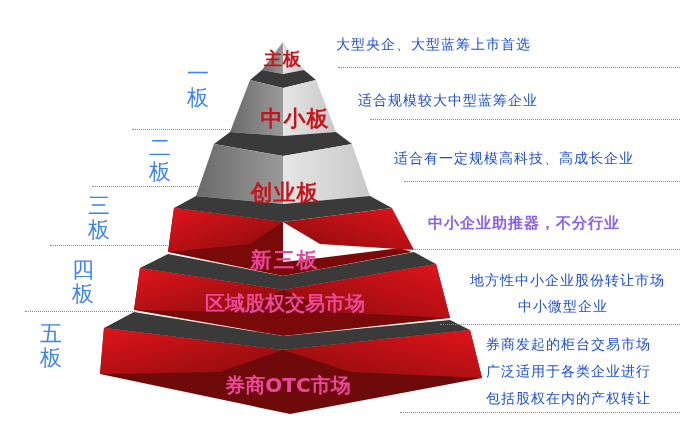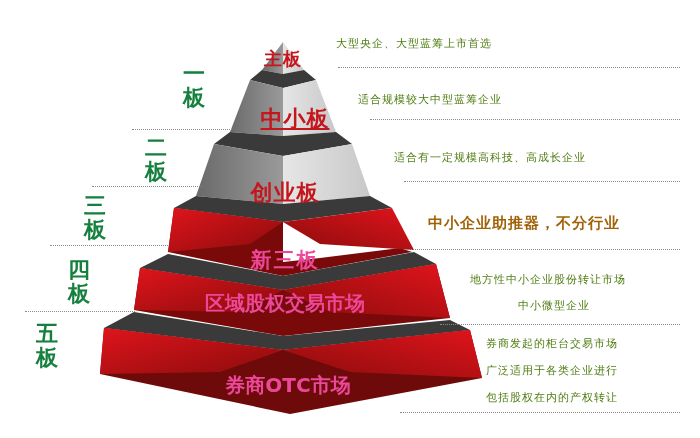--- a/index.html
+++ b/index.html
@@ -1,28 +1,28 @@
 <!DOCTYPE html>
 <html><head>
 <meta charset="utf-8">
 <style>
   html, body { margin:0; padding:0; background:#ffffff; }
   body { width:700px; height:438px; position:relative; overflow:hidden;
          font-family:"DejaVu Sans", sans-serif; }
   #pyr { position:absolute; left:0; top:0; }
-  .tier-label { position:absolute; font-family:"DejaVu Sans", sans-serif; font-weight:bold;
-                font-size:22px; line-height:24px; color:#15803d; width:26px; text-align:left;
+  .tier-label { position:absolute; font-family:"DejaVu Sans", sans-serif; font-weight:normal;
+                font-size:22px; line-height:24px; color:#3b82f6; width:26px; text-align:right;
                 word-break:break-all; }
   .layer-name { position:absolute; font-family:"DejaVu Sans", sans-serif; font-weight:bold;
                 text-align:center; white-space:nowrap; transform:translateX(-50%); }
   .layer-name.gray { color:#c4161c; font-size:22px; letter-spacing:1px; }
   .layer-name.red { color:#ec4899; font-size:20px; }
-  .desc { position:absolute; font-family:"DejaVu Serif", serif; font-size:11px; color:#4d7c0f;
+  .desc { position:absolute; font-family:"DejaVu Serif", serif; font-size:14px; color:#1d4ed8;
           white-space:nowrap; letter-spacing:1px; }
-  .desc.bold { font-weight:bold; font-size:15px; color:#a16207; }
+  .desc.bold { font-weight:bold; font-size:15px; color:#8b5cf6; }
   .dots { position:absolute; height:0; border-top:1px dotted #8a8a8a; }
 </style>
 </head>
 <body>
 
 <svg id="pyr" width="700" height="438" viewBox="0 0 700 438">
   <defs>
     <linearGradient id="gL" x1="0" y1="0" x2="1" y2="0">
       <stop offset="0" stop-color="#6a6a6a"></stop>
         <stop offset="1" stop-color="#9a9a9a"></stop>
@@ -90,21 +90,21 @@
 <div class="tier-label" style="left:84px; top:194px;">三板</div>
 <div class="tier-label" style="left:68px; top:258px;">四板</div>
 <div class="tier-label" style="left:36px; top:322px;">五板</div>
 
 <div class="dots" style="left:132px; top:129px; width:100px;"></div>
 <div class="dots" style="left:92px; top:186px; width:110px;"></div>
 <div class="dots" style="left:50px; top:245px; width:118px;"></div>
 <div class="dots" style="left:25px; top:311px; width:110px;"></div>
 
 <div class="layer-name gray" style="left:283px; top:47px; font-size:18px;">主板</div>
-<div class="layer-name gray" style="left:295px; top:104px;text-decoration:underline;">中小板</div>
+<div class="layer-name gray" style="left:295px; top:104px;">中小板</div>
 <div class="layer-name gray" style="left:285px; top:178px;text-align:right;">创业板</div>
 <div class="layer-name red" style="left:285px; top:246px; font-size:21px; letter-spacing:2px;">新三板</div>
 <div class="layer-name red" style="left:285px; top:290px;">区域股权交易市场</div>
 <div class="layer-name red" style="left:288px; top:372px;">券商OTC市场</div>
 
 <div class="desc" style="left:336px; top:36px;">大型央企、大型蓝筹上市首选</div>
 <div class="dots" style="left:338px; top:67px; width:342px;"></div>
 
 <div class="desc" style="left:358px; top:92px;">适合规模较大中型蓝筹企业</div>
 <div class="dots" style="left:370px; top:119px; width:310px;"></div>

